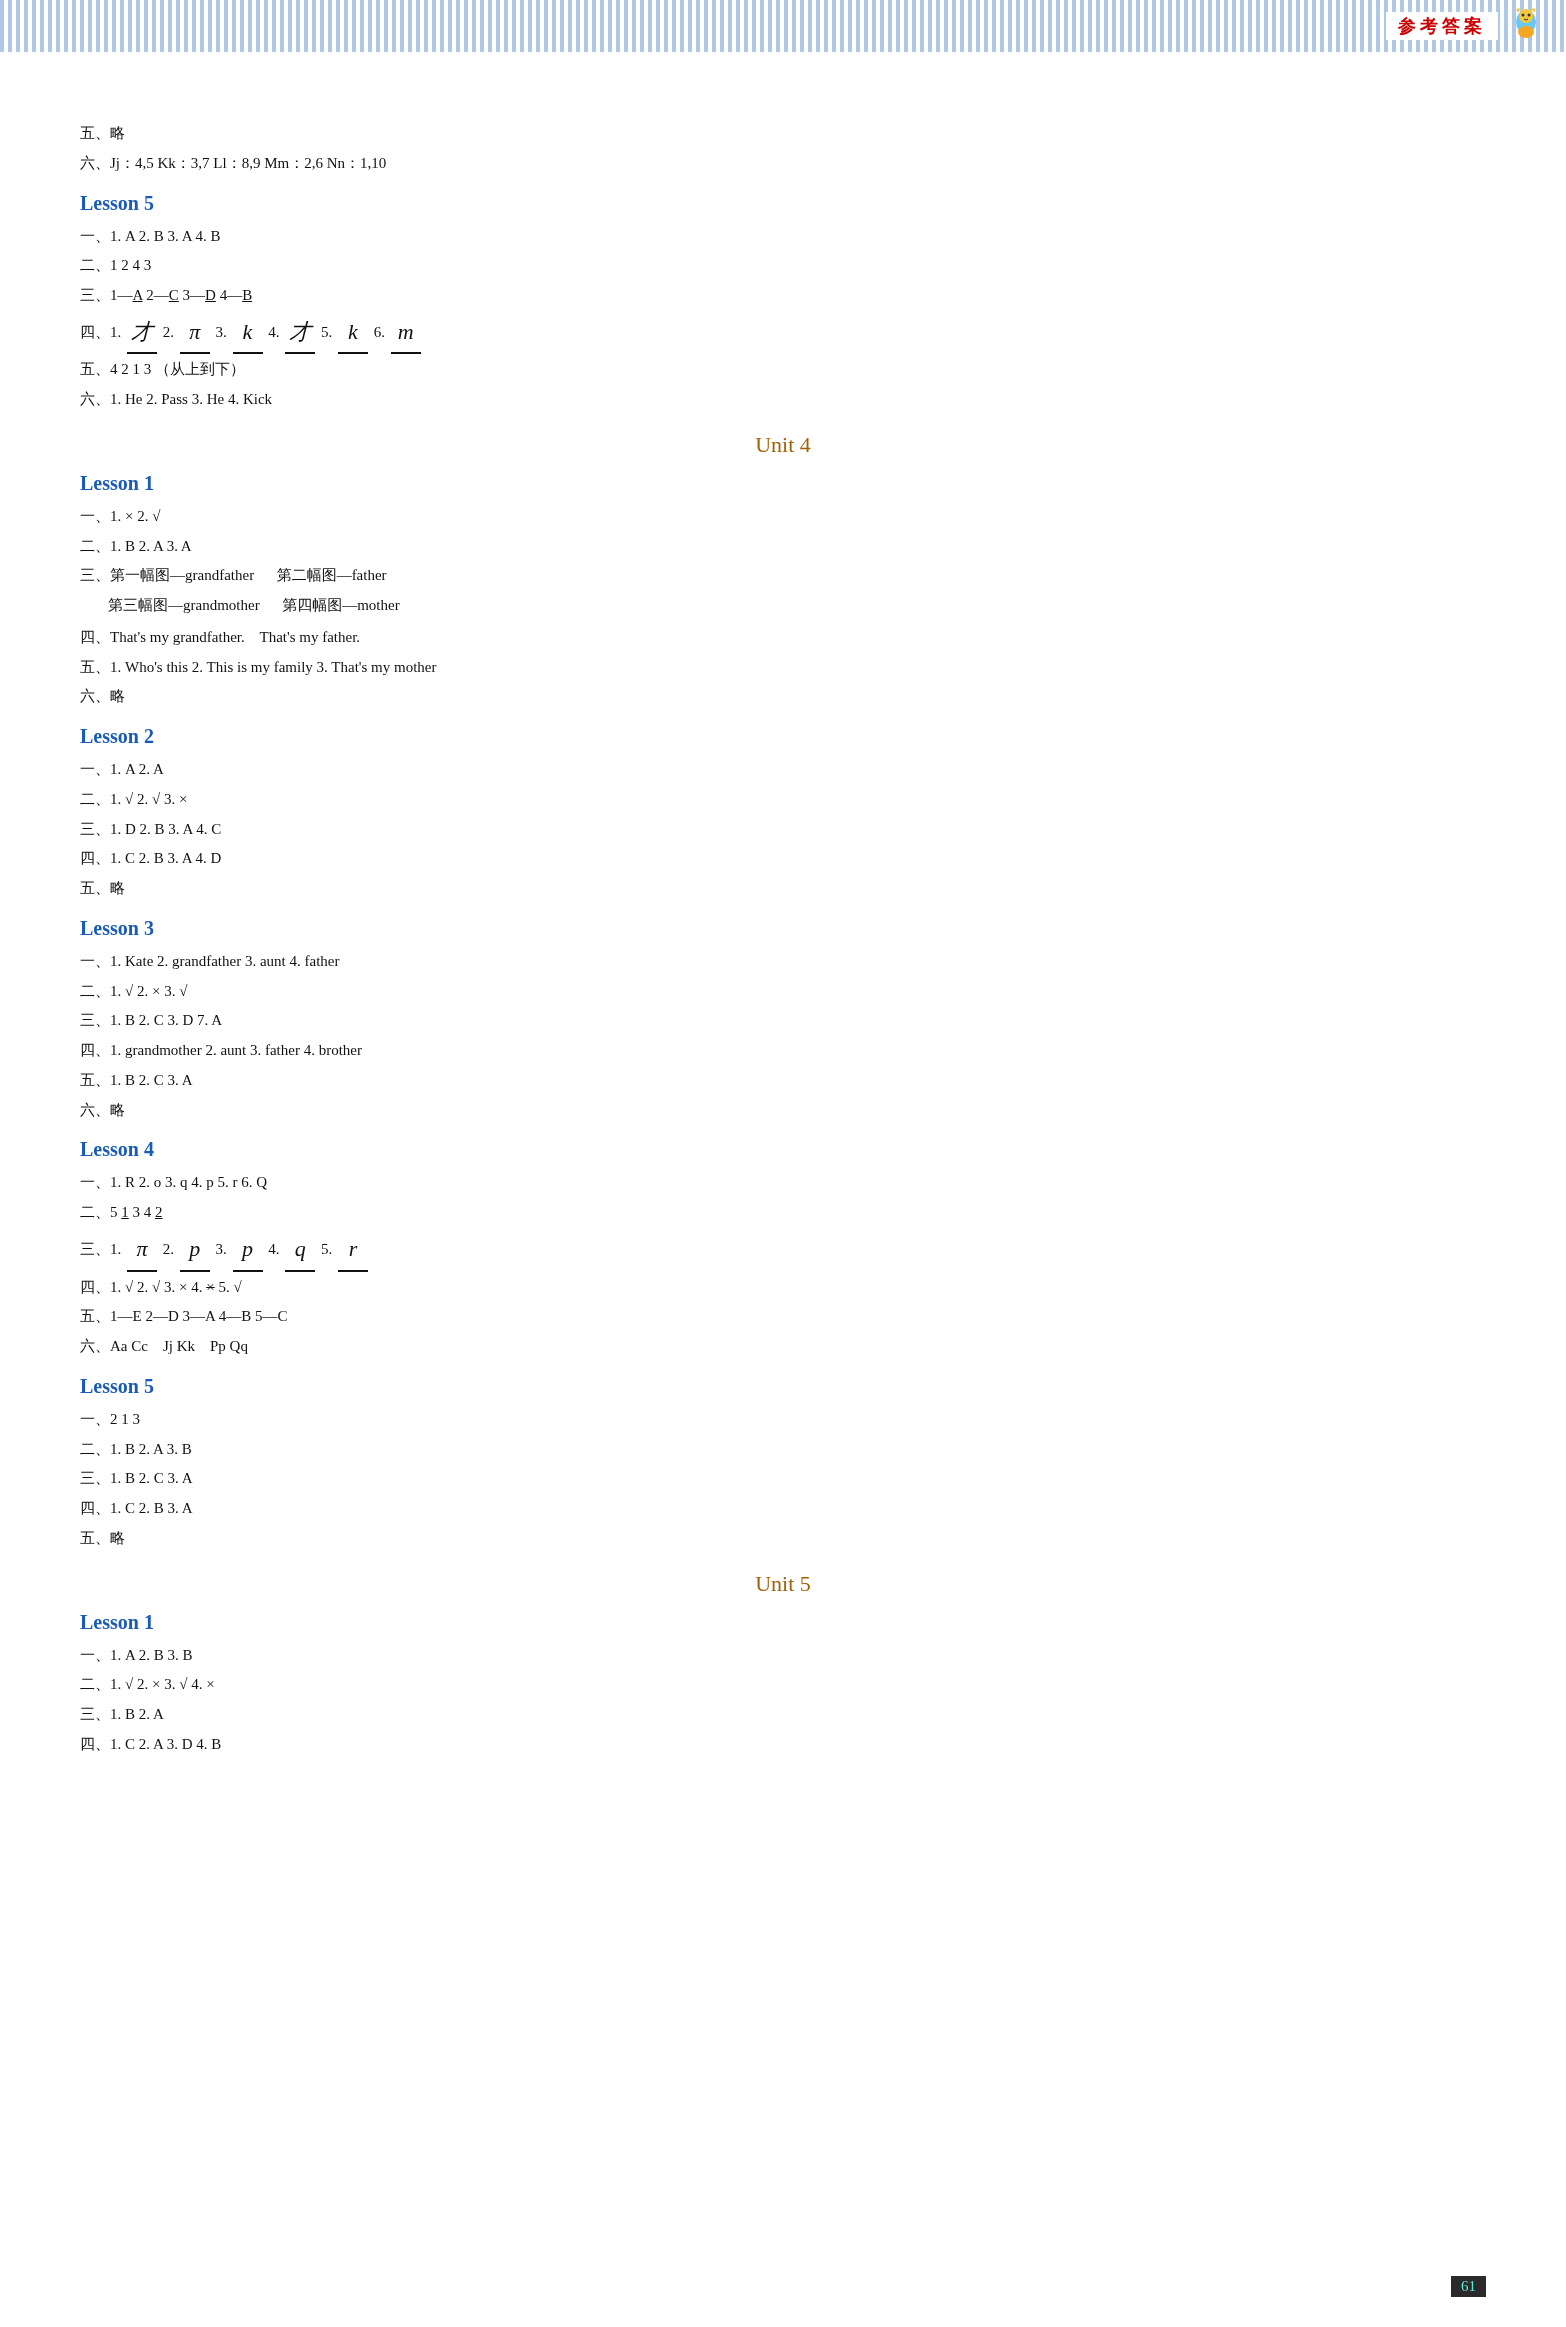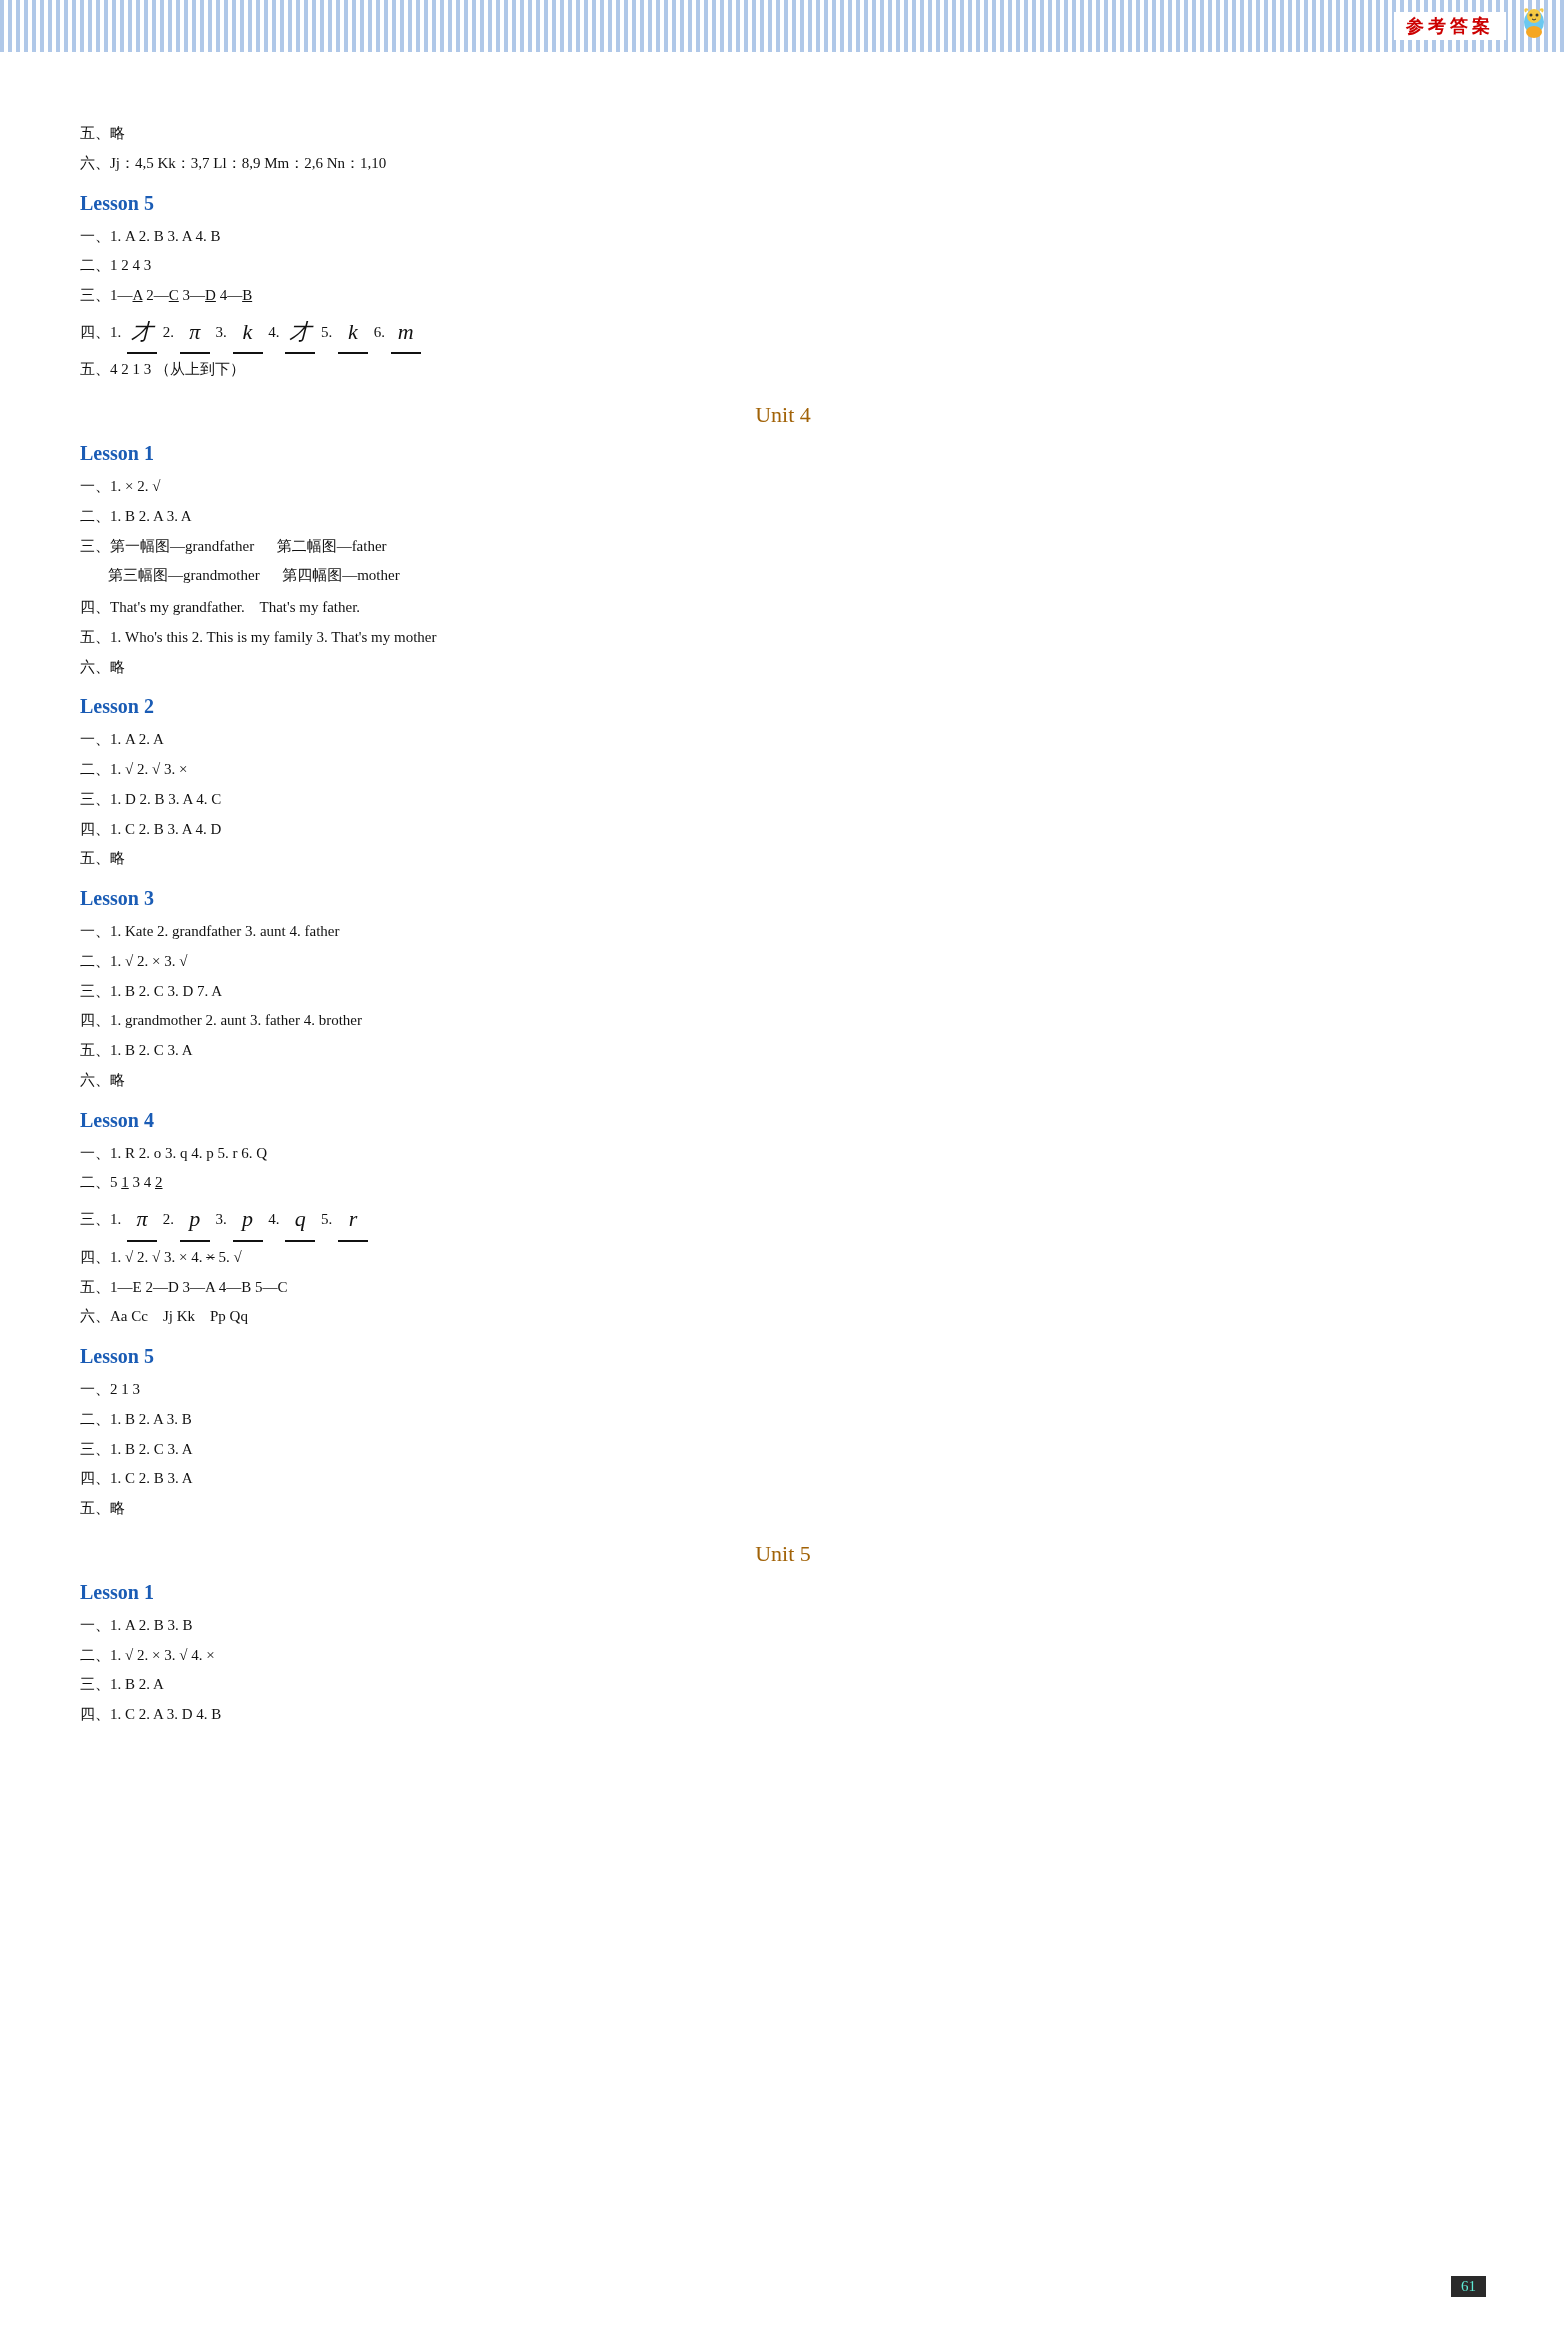--- a/index.html
+++ b/index.html
@@ -17,21 +17,21 @@
     .header-bar {
       position: absolute;
       top: 0;
       right: 0;
       width: 100%;
       display: flex;
       justify-content: flex-end;
       align-items: center;
       background: repeating-linear-gradient(90deg, #b0c8e8 0px, #b0c8e8 4px, transparent 4px, transparent 8px);
       height: 52px;
-      padding-right: 12px;
+      padding-right: 20px;
     }
 
     .header-title {
       background: #fff;
       padding: 2px 12px;
       font-size: 18px;
       color: #c00;
       font-weight: bold;
       letter-spacing: 4px;
       position: relative;
@@ -149,20 +149,21 @@
     <div class="line">三、1—<span class="underline-text">A</span>  2—<span class="underline-text">C</span>  3—<span class="underline-text">D</span>  4—<span class="underline-text">B</span></div>
     <div class="line">
       四、1. <span class="cursive-char-lg">才</span>
        2. <span class="cursive-char-lg">π</span>
        3. <span class="cursive-char-lg">k</span>
        4. <span class="cursive-char-lg">才</span>
        5. <span class="cursive-char-lg">k</span>
        6. <span class="cursive-char-lg">m</span>
     </div>
     <div class="line">五、4  2  1  3  （从上到下）</div>
+    <div class="line">六、1. He  2. Pass  3. He  4. Kick</div>
   </div>
 
   <div class="section-title">Unit 4</div>
 
   <div class="lesson-title">Lesson 1</div>
   <div class="block">
     <div class="line">一、1. ×  2. √</div>
     <div class="line">二、1. B  2. A  3. A</div>
     <div class="line">三、第一幅图—grandfather &nbsp;&nbsp;&nbsp;&nbsp; 第二幅图—father</div>
     <div class="line-indent">第三幅图—grandmother &nbsp;&nbsp;&nbsp;&nbsp; 第四幅图—mother</div>

